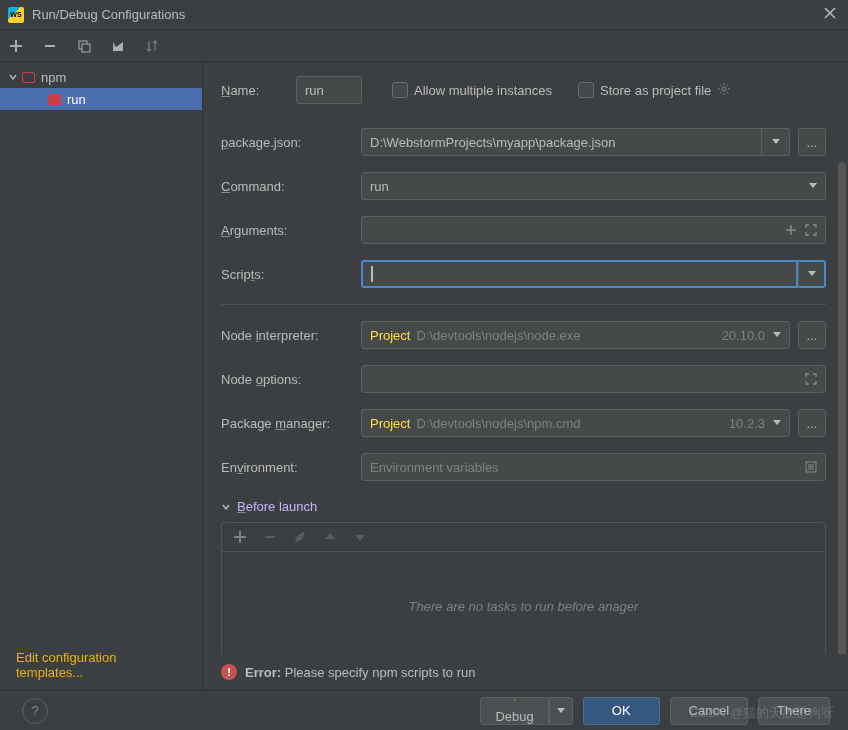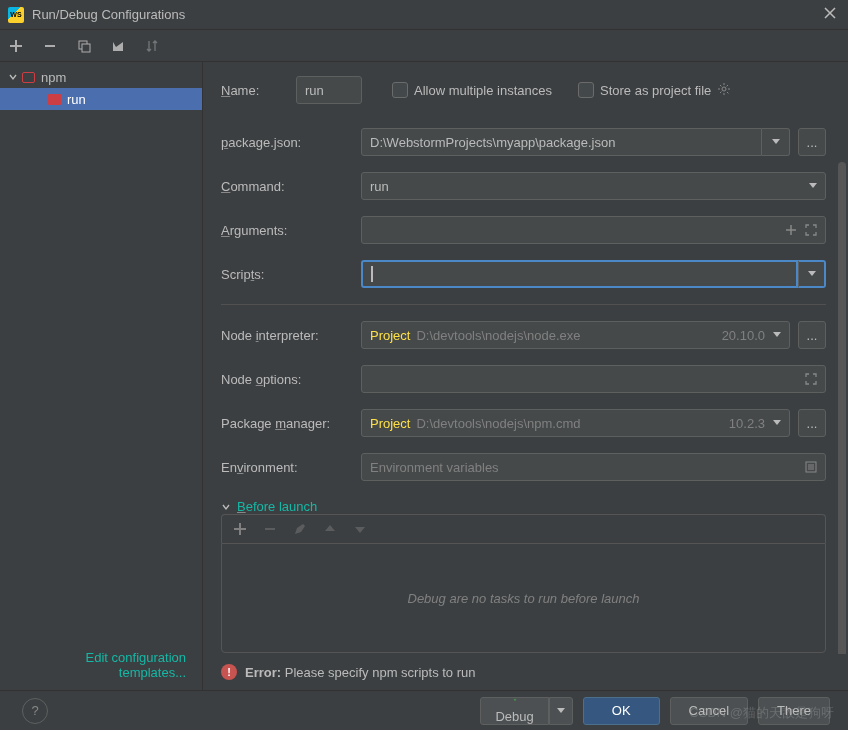--- a/index.html
+++ b/index.html
@@ -14,21 +14,21 @@
     .content { display: flex; height: 628px; }
     .sidebar { width: 203px; background: #3c3f41; border-right: 1px solid #323232; display:flex; flex-direction:column; }
     .tree { flex:1; padding: 4px 0; }
     .tree-node { display: flex; align-items: center; height: 22px; padding-left: 8px; color: #bbbbbb; cursor: pointer; }
     .tree-node.selected { background: #4b6eaf; color: #ffffff; }
     .tree-node .arrow { width: 10px; color: #bbbbbb; margin-right: 4px; }
     .tree-node .node-icon { width: 16px; height: 16px; margin-right: 6px; display:flex;align-items:center;justify-content:center; }
     .tree-node .node-icon.npm-group { border:1px solid #cc3e44; border-radius:2px; background: transparent; width:13px;height:11px; }
     .tree-node .node-icon.npm-run { background:#cc3e44; width:13px;height:11px; border-radius:1px; position:relative; }
     .tree-node.child { padding-left: 48px; }
-    .edit-templates { padding: 10px 16px; color: #14b8a6; cursor: pointer; text-align: right; }
+    .edit-templates { padding: 10px 16px; color: #eab308; cursor: pointer; }
     .main { flex: 1; display: flex; flex-direction: column; position:relative; }
     .form-area { flex: 1; padding: 14px 22px 0 18px; overflow: hidden; position:relative; }
     .scrollbar { position:absolute; right:2px; top:100px; width:8px; bottom:0; background:transparent; }
     .scrollbar-thumb { width:8px; height:530px; background:#565656; border-radius:4px; }
     .row { display: flex; align-items: center; margin-bottom: 16px; }
     .row.first { margin-bottom: 24px; }
     .label { width: 140px; color: #bbbbbb; }
     .u { text-decoration: underline; text-decoration-color:#888;}
     .input { height: 28px; background: #45494a; border: 1px solid #5e6060; border-radius: 3px; padding: 0 8px; color: #bbbbbb; display:flex; align-items:center; }
     .input.short { width: 66px; }
@@ -45,21 +45,21 @@
     .checkbox-wrap { display:flex; align-items:center; gap:6px; cursor:pointer; }
     .checkbox { width:16px; height:16px; border:1px solid #6b6b6b; border-radius:3px; background:#43494a; }
     .gear-icon-small { color:#888; margin-left: 6px; width:16px;height:16px;}
     .hr { border:none; border-top:1px solid #515151; margin: 6px 0 16px 0; }
     .interp-box { flex:1; height: 28px; background: #45494a; border: 1px solid #5e6060; border-radius: 3px; display:flex; align-items:center; padding: 0 8px; }
     .interp-box .project-label { color:#fde047; margin-right:6px; }
     .interp-box .path-label { color:#808080; flex:1; }
     .interp-box .version { color:#808080; margin: 0 8px; }
     .interp-box .dd-arrow { color:#bbbbbb; }
     .before-launch { margin-top: 18px; }
-    .bl-header { display:flex; align-items:center; gap:6px; color:#14b8a6; cursor:pointer; }
+    .bl-header { display:flex; align-items:center; gap:6px; color:#c4b5fd; cursor:pointer; margin-bottom:8px;}
     .bl-toolbar { display:flex; gap:14px; padding: 6px 10px; background:#3c3f41; border:1px solid #555555; border-bottom:none; border-radius: 4px 4px 0 0; }
     .bl-toolbar .bl-icon { width:16px; height:16px; color:#888; cursor:pointer; display:flex;align-items:center;justify-content:center;}
     .bl-toolbar .bl-icon.add { color:#808080; }
     .bl-body { height:110px; border:1px solid #555555; border-radius: 0 0 4px 4px; display:flex; align-items:center; justify-content:center; color:#808080; font-style:italic; }
     .error-bar { padding: 10px 18px; display:flex; align-items:center; gap:8px; color:#bbbbbb; }
     .error-icon { width:16px; height:16px; background:#c75450; border-radius:50%; display:flex;align-items:center;justify-content:center; color:white; font-weight:bold; font-size:11px;}
     .buttonbar { height: 40px; border-top:1px solid #323232; display:flex; align-items:center; justify-content:flex-end; padding: 0 18px; gap: 10px; position:relative;}
     .helpbtn { position:absolute; left:22px; width:26px; height:26px; border:1px solid #5e6060; border-radius:50%; display:flex;align-items:center;justify-content:center; color:#888; cursor:pointer;}
     .btn { height: 28px; padding: 0 18px; background: #4c5052; border: 1px solid #5e6060; border-radius: 3px; color: #bbbbbb; cursor: pointer; display:flex;align-items:center;justify-content:center;}
     .btn.primary { background: #365880; border-color:#4c708c; color:#fff; padding: 0 28px;}
@@ -308,21 +308,21 @@
                 <path d="M5 0L0 6h10z" fill="#888"></path>
               </svg>
             </div>
           <div class="bl-icon" style="opacity:0.4">
               <svg width="10" height="8" viewBox="0 0 10 8">
                 <path d="M5 8L0 2h10z" fill="#888"></path>
               </svg>
             </div>
         </div>
         <div class="bl-body">
-          <span>Debug are no tasks to run before launch</span>
+          <span>There are no tasks to run before anager</span>
         </div>
       </div>
 
       <div class="scrollbar">
           <div class="scrollbar-thumb"></div>
         </div>
     </div>
 
     <div class="error-bar">
       <span class="error-icon">!</span>

